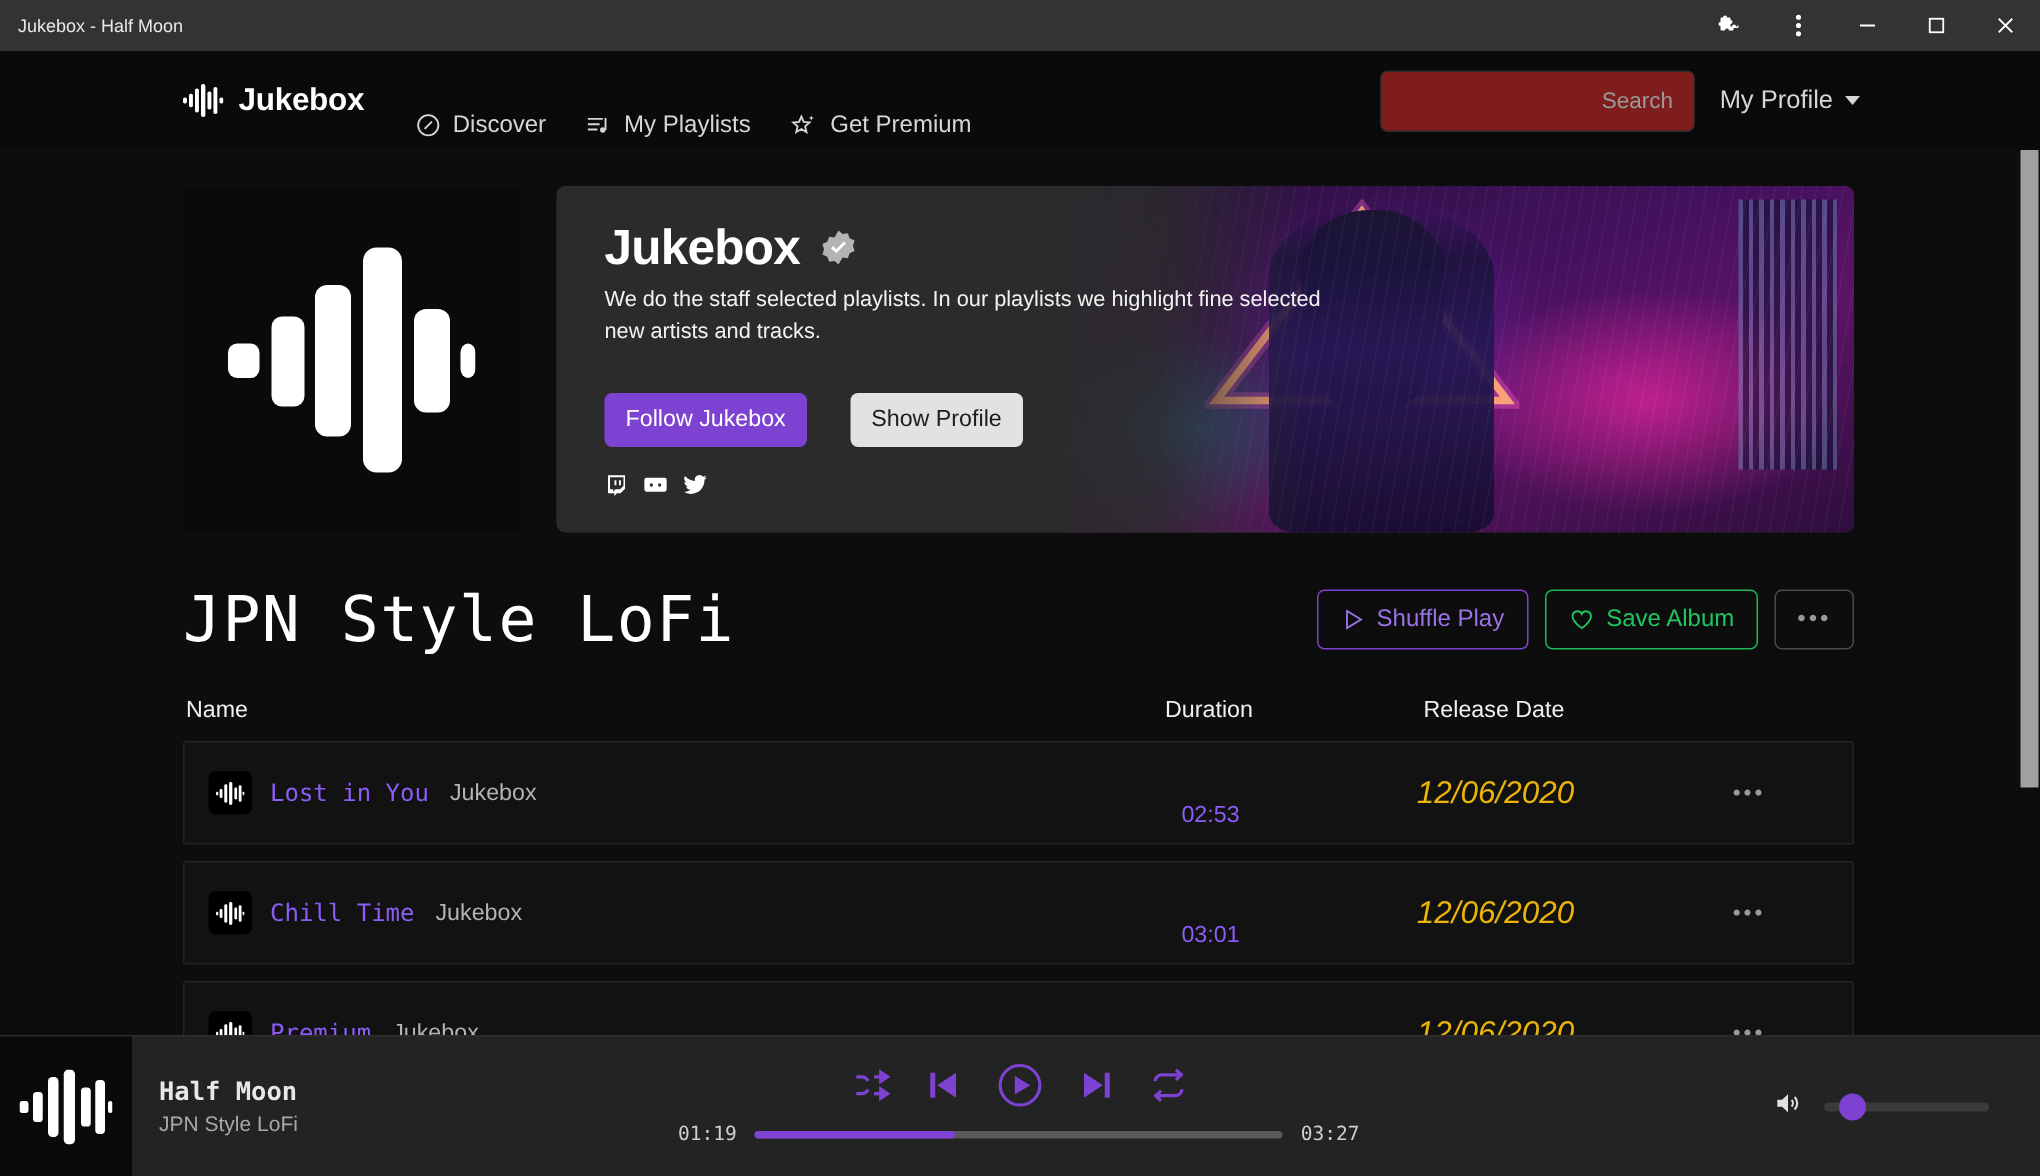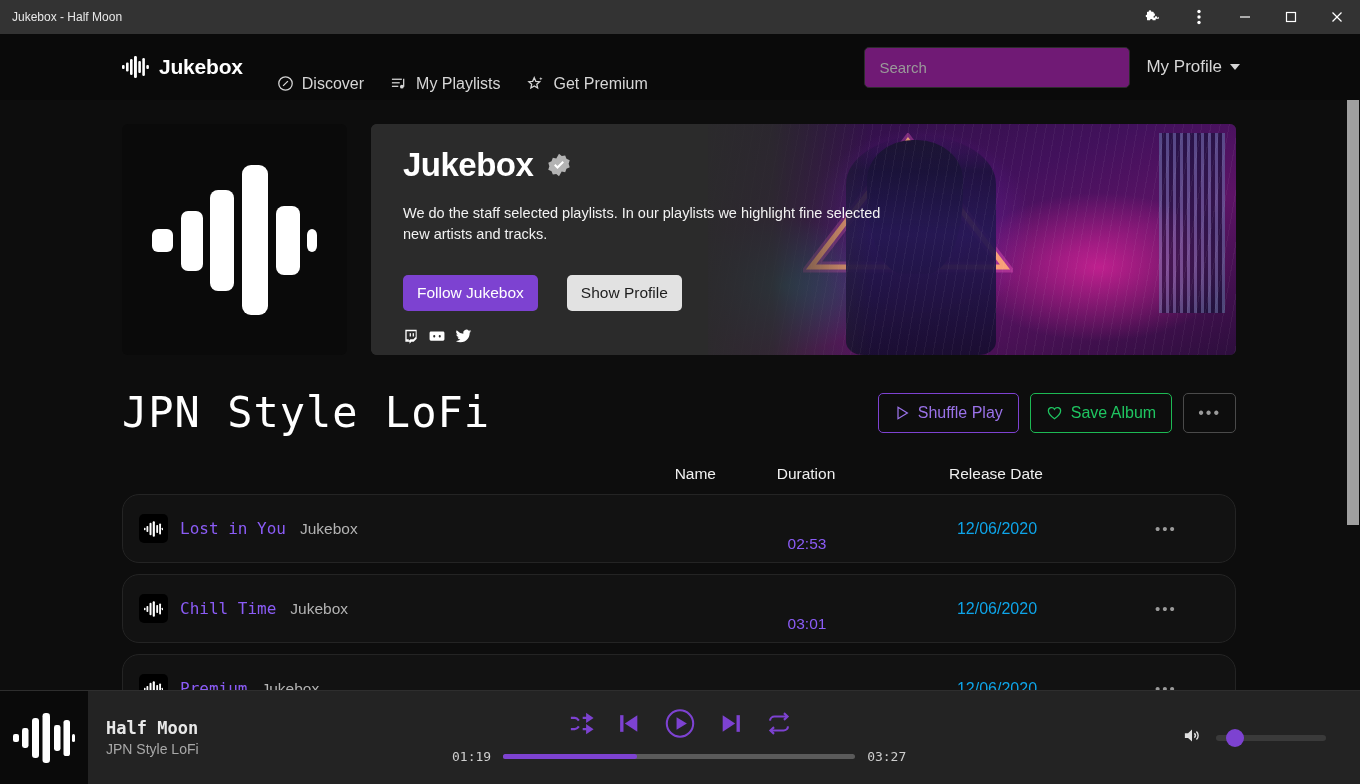--- a/index.html
+++ b/index.html
@@ -47,24 +47,25 @@
   .navlink {
     display: flex; align-items: center; gap: 8px;
     color: #d6d6d6; font-size: 16px; cursor: pointer;
     white-space: nowrap;
     margin-top: 33px;
   }
   .nav-right {
     margin-left: auto; display: flex; align-items: center; gap: 16px;
   }
   .searchbox {
-    width: 266px; height: 41px; background: #701a75;
+    width: 210px; height: 41px; background: #7f1d1d;
     border: 1px solid #2c2c2c; border-radius: 5px;
     color: #d0d0d0; font-size: 15px; padding: 0 14px;
     font-family: "Liberation Sans", sans-serif;
+    text-align: right;
   }
   .searchbox::placeholder { color: #9a9a9a; }
   .profile {
     display: flex; align-items: center; gap: 8px;
     color: #d6d6d6; font-size: 17px; cursor: pointer;
   }
   .caret {
     width: 0; height: 0;
     border-left: 5px solid transparent;
     border-right: 5px solid transparent;
@@ -145,21 +146,21 @@
   }
   .banner-title {
     display: flex; align-items: center; gap: 13px;
   }
   .banner-title h1 {
     color: #fff; font-size: 33px; font-weight: bold; letter-spacing: -.5px;
   }
   .verified { flex: 0 0 auto; }
   .banner-desc {
     color: #f2f2f2; font-size: 14.5px; line-height: 1.42;
-    margin-top: 19px; max-width: 500px;
+    margin-top: 6px; max-width: 500px;
   }
   .banner-btns { display: flex; gap: 29px; margin-top: 31px; }
   .btn-follow {
     background: #7d42d1; color: #fff; border: none; border-radius: 5px;
     font-size: 15.5px; padding: 9px 14px; cursor: pointer;
     font-family: "Liberation Sans", sans-serif;
   }
   .btn-showprofile {
     background: #e2e2e2; color: #1d1d1d; border: none; border-radius: 5px;
     font-size: 15.5px; padding: 9px 14px; cursor: pointer;
@@ -189,50 +190,50 @@
   .btn-more {
     border: 1px solid #4a4a4a; color: #9a9a9a;
     padding: 10px 14px; letter-spacing: 2px;
   }
 
   
   .thead {
     display: flex; margin-top: 28px; padding: 0 0 0 0;
     color: #f0f0f0; font-size: 15.5px;
   }
-  .th-name { width: 594px; padding-left: 2px; text-align: right; }
+  .th-name { width: 594px; padding-left: 2px; }
   .th-dur  { width: 180px; text-align: center; }
   .th-rel  { width: 200px; text-align: center; }
   .th-act  { flex: 1; }
 
   .rows { margin-top: 11px; display: flex; flex-direction: column; gap: 11px; }
   .row {
     display: flex; align-items: center; height: 69px;
-    background: #121212; border: 1px solid #242424; border-radius: 17px;
+    background: #121212; border: 1px solid #242424; border-radius: 2px;
     cursor: pointer;
   }
   .cell-name {
     width: 594px; display: flex; align-items: center; gap: 12px;
     padding-left: 16px;
   }
   .trk-icon {
     width: 29px; height: 29px; background: #000; border-radius: 5px;
     display: flex; align-items: center; justify-content: center;
     flex: 0 0 auto;
   }
   .trk-title {
     color: #8b5cf6; font-size: 16px;
     font-family: "DejaVu Sans Mono", "Liberation Mono", monospace;
   }
   .trk-artist { color: #b3b3b3; font-size: 15.5px; margin-left: 2px; }
   .cell-dur {
     width: 180px; text-align: center; color: #8b5cf6; font-size: 15.5px; margin-top: 31px;
   }
   .cell-rel {
-    width: 200px; text-align: center; color: #0ea5e9; font-size: 16px;
+    width: 200px; text-align: center; color: #eab308; font-size: 21px; font-style: italic;
   }
   .cell-act {
     flex: 1; display: flex; align-items: center; justify-content: center;
     color: #9a9a9a; letter-spacing: 2px; font-size: 15px;
   }
 
   
   .scrollbar {
     position: absolute; right: 0; top: 0; width: 14px; height: 684px;
     background: #0d0d0d;

